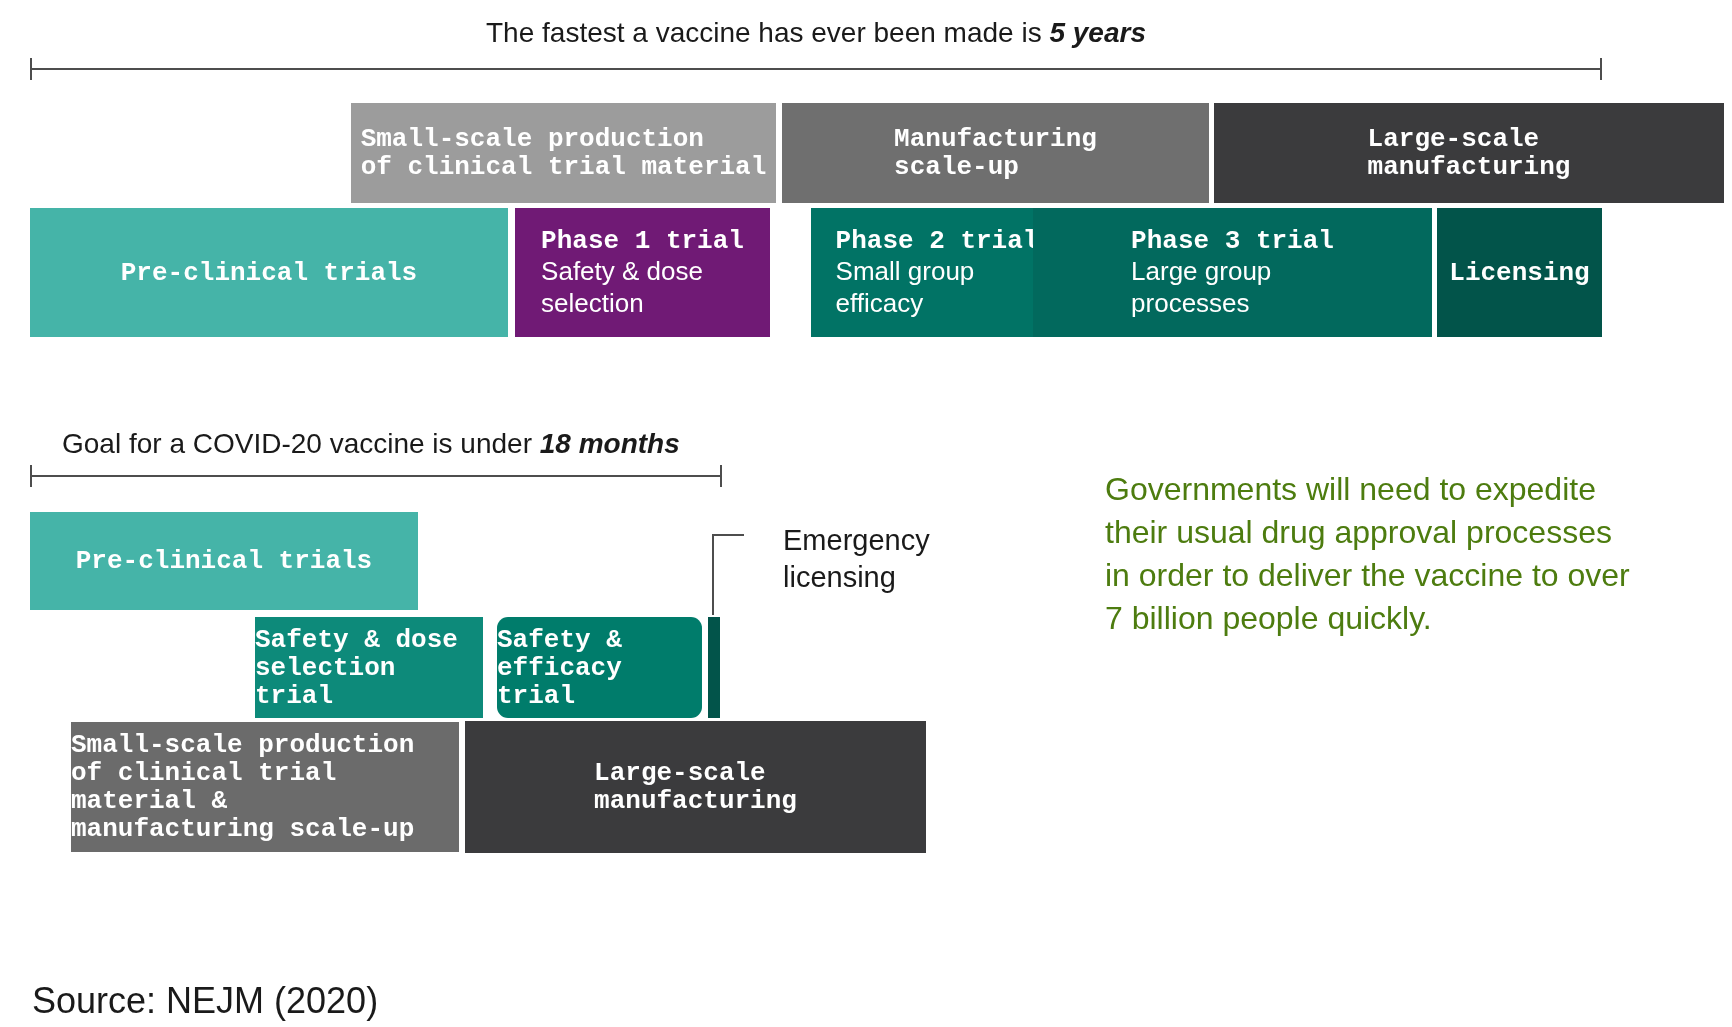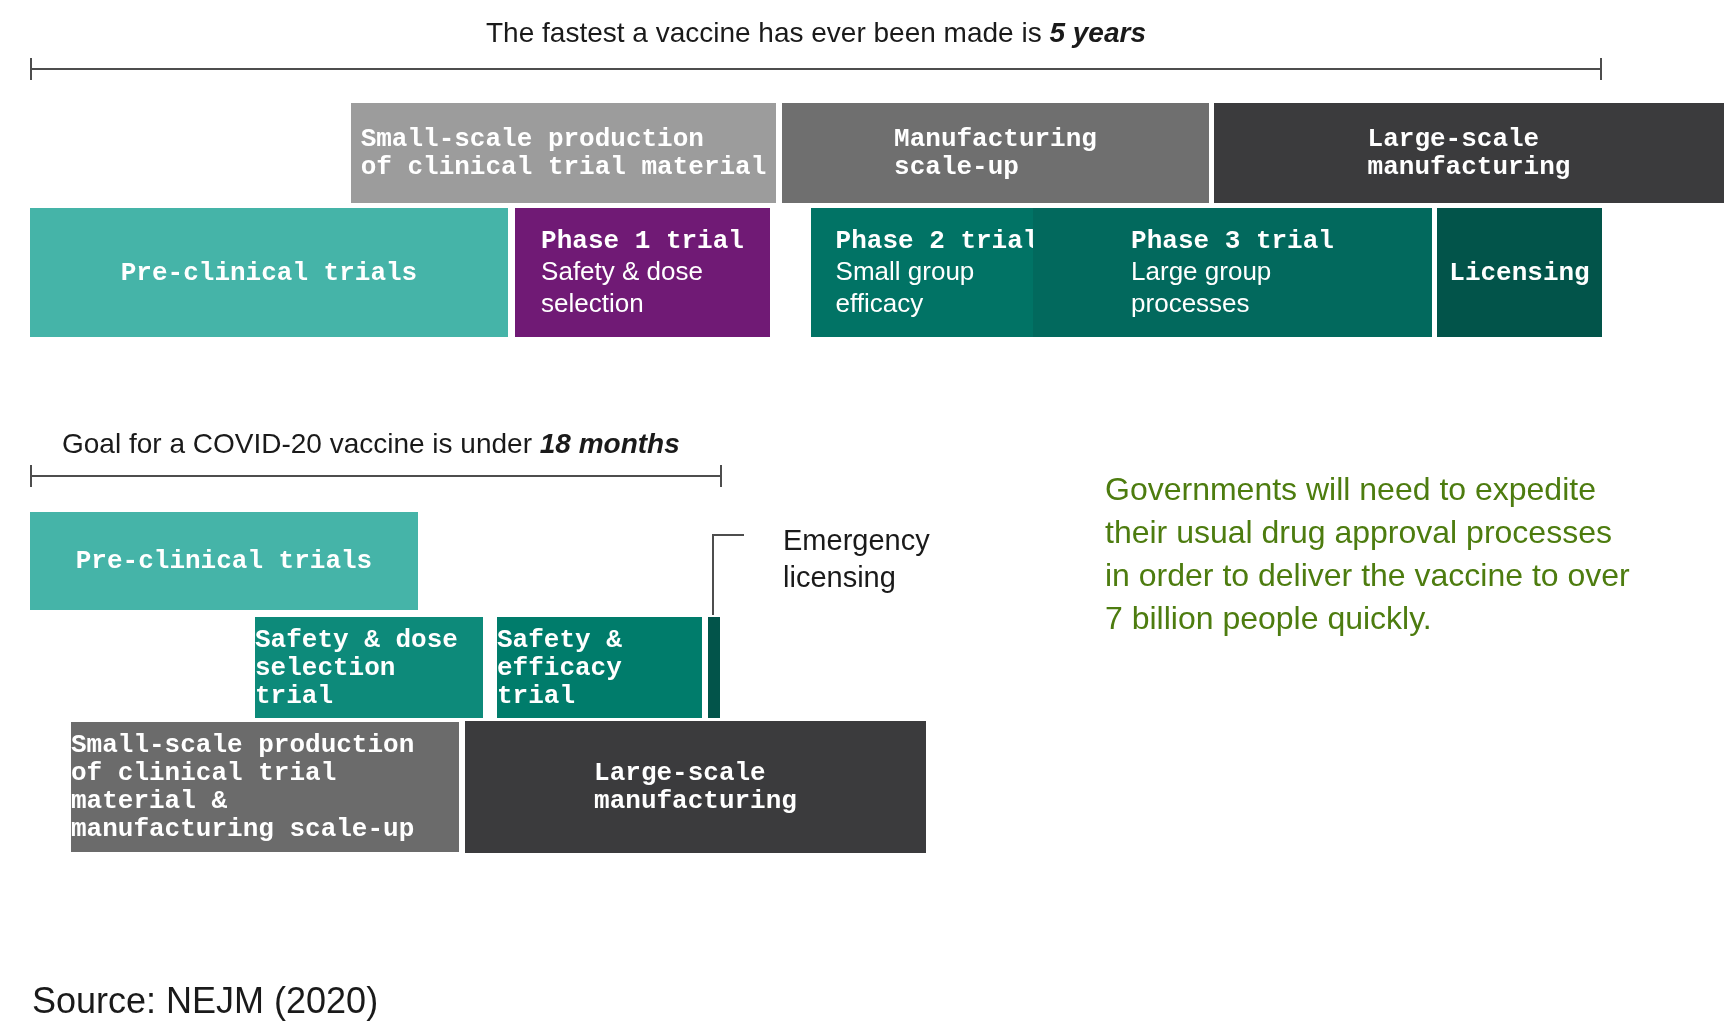--- a/index.html
+++ b/index.html
@@ -108,21 +108,21 @@
 <div class="bracket" style="left:30px; top:465px; width:688px;"></div>
 
 <div class="bar" style="left: 30px; top: 512px; width: 388px; height: 98px; background: rgb(69, 180, 168);">
   <div class="inner bar-title">Pre-clinical trials</div>
 </div>
 
 <div class="bar" style="left: 255px; top: 617px; width: 228px; height: 101px; background: rgb(13, 138, 122);">
   <div class="inner bar-title">Safety &amp; dose
 selection trial</div>
 </div>
-<div class="bar" style="left: 497px; top: 617px; width: 205px; height: 101px; background: rgb(0, 124, 107);">
+<div class="bar" style="left: 497px; top: 617px; width: 205px; height: 101px; background: rgb(0, 124, 107); border-radius: 11px;">
   <div class="inner bar-title">Safety &amp;
 efficacy trial</div>
 </div>
 <div class="bar" style="left: 708px; top: 617px; width: 12px; height: 101px; background: rgb(2, 84, 74);"></div>
 
 <div class="connector"></div>
 <div class="callout-label">Emergency
 licensing</div>
 
 <div class="bar" style="left: 71px; top: 722px; width: 388px; height: 130px; background: rgb(107, 107, 107);">

